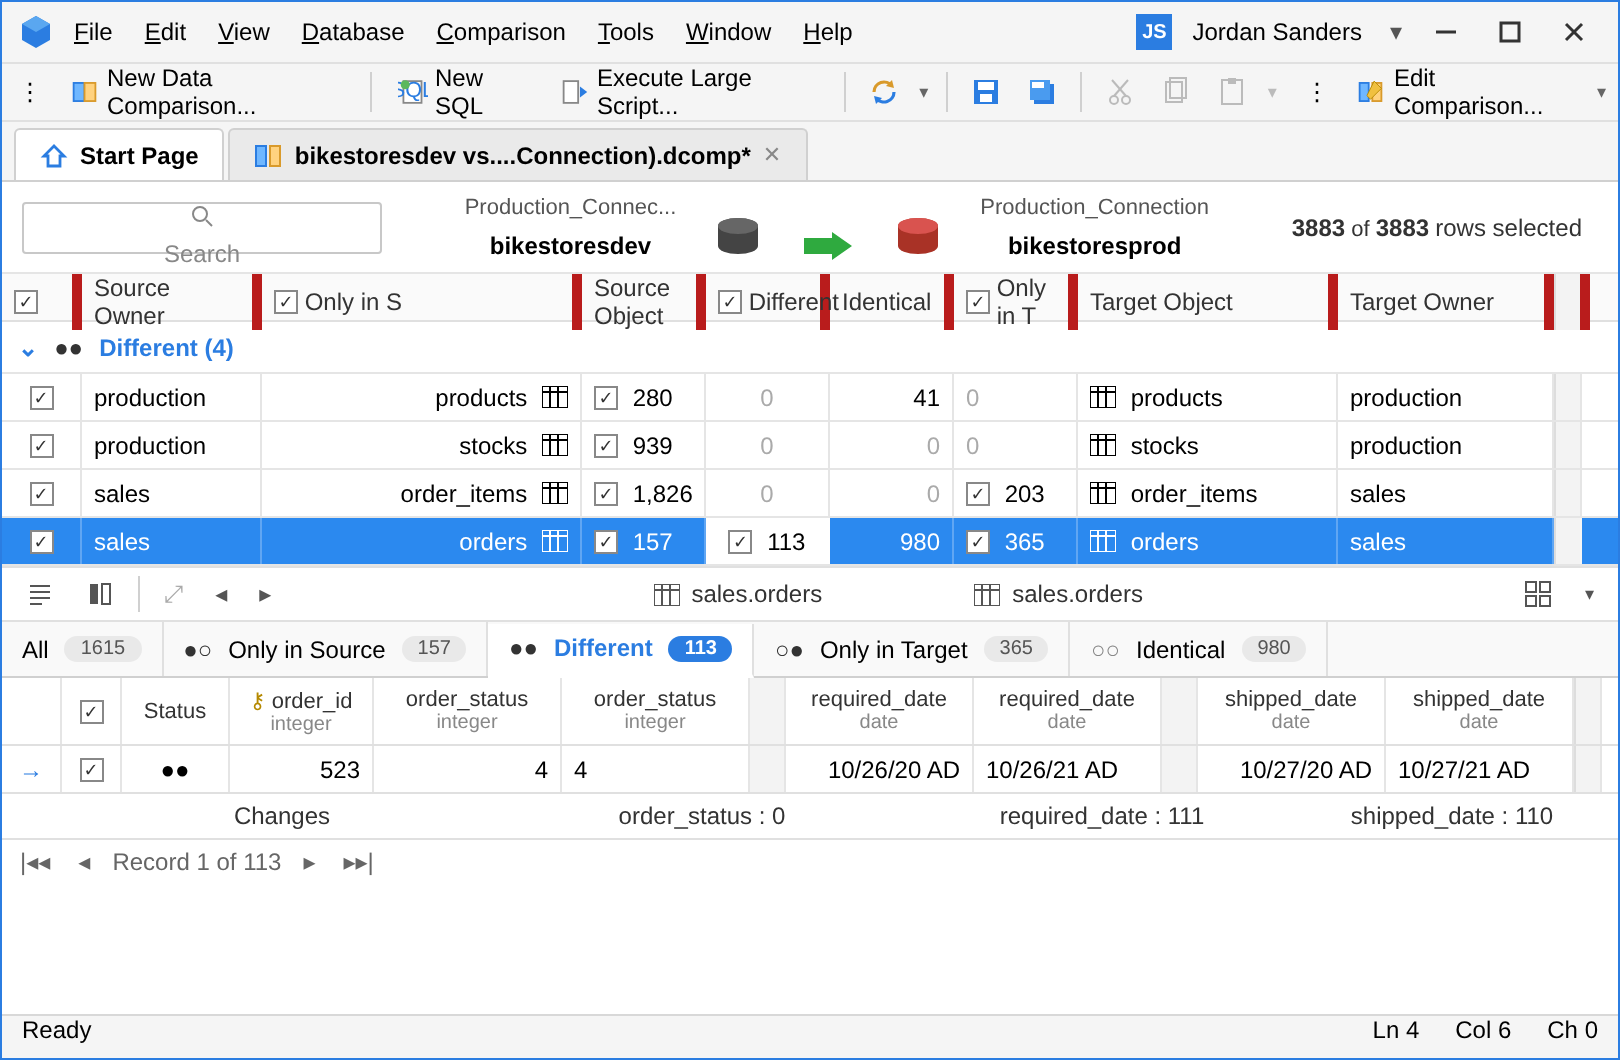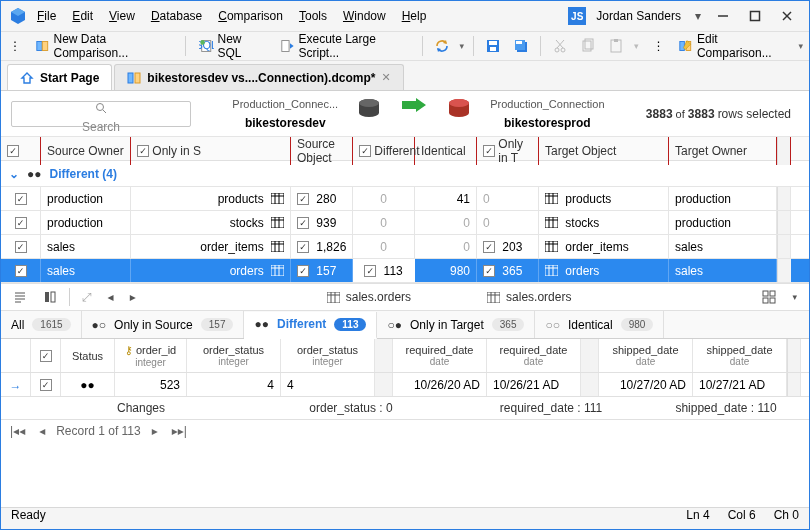--- a/index.html
+++ b/index.html
@@ -22,31 +22,31 @@
 .tabs { height: 30px; background: #f5f5f5; border-bottom: 1px solid #d0d0d0; display: flex; align-items: flex-end; padding: 0 6px; gap: 2px; }
 .tabs .tab { height: 26px; padding: 0 12px; display: flex; align-items: center; gap: 6px; border: 1px solid #d0d0d0; border-bottom: none; background: #eaeaea; border-radius: 3px 3px 0 0; }
 .tabs .tab.active { background: #fff; }
 .tabs .tab .close { color: #888; font-size: 11px; }
 .tabs .tab.active .home { color: #2b7de1; }
 .tabs .tab svg { width: 14px; height: 14px; }
 .content { flex: 1; display: flex; flex-direction: column; background: #fff; overflow: hidden; }
 .dbheader { height: 46px; display: flex; align-items: center; padding: 0 10px; border-bottom: 1px solid #e5e5e5; }
 .search { width: 180px; height: 26px; border: 1px solid #c8c8c8; border-radius: 2px; display: flex; align-items: center; padding: 0 6px; color: #888; gap: 6px; flex-direction: column; }
 .search .x { color: #c0392b; margin-left: auto; }
-.dbblock { flex: 1; display: flex; align-items: flex-start; justify-content: center; gap: 18px; }
+.dbblock { flex: 1; display: flex; align-items: flex-end; justify-content: center; gap: 18px; }
 .dblabel { text-align: center; }
 .dblabel .top { color: #555; font-size: 11px; }
 .dblabel .bot { font-weight: 700; font-size: 12px; margin-top: 6px; }
 .dbicon { width: 26px; height: 22px; }
 .arrow { width: 28px; height: 14px; }
 .selinfo { text-align: right; padding-right: 8px; color: #333; font-size: 11px; }
 .selinfo b { font-weight: 700; }
 .colheads, .grid-row { display: grid; grid-template-columns: 40px 90px 160px 62px 62px 62px 62px 130px 108px 14px; height: 24px; align-items: center; }
 .colheads { background: #fafafa; border-bottom: 1px solid #e0e0e0; }
-.colheads .ch { padding: 0 6px; border-right: 1px solid #b91c1c; height: 100%; display: flex; align-items: center; color: #333; }
+.colheads .ch { padding: 0 6px; border-right: 5px solid #b91c1c; height: 100%; display: flex; align-items: center; color: #333; }
 .grouprow { height: 26px; display: flex; align-items: center; gap: 8px; padding-left: 8px; color: #2b7de1; font-weight: 700; border-bottom: 1px solid #e5e5e5; }
 .grouprow .dots { color: #333; font-weight: normal; }
 .grouprow .chev { color: #2b7de1; }
 .grid-row { border-bottom: 1px solid #e5e5e5; }
 .grid-row .cell { padding: 0 6px; border-right: 1px solid #e5e5e5; height: 100%; display: flex; align-items: center; gap: 4px; }
 .grid-row .cell.right { justify-content: flex-end; }
 .grid-row .cell.center { justify-content: center; }
 .grid-row.selected { background: #2b89ef; color: #fff; }
 .grid-row.selected .cell { border-right-color: rgba(255,255,255,0.25); }
 .grid-row.selected .cell.white { background: #fff; color: #000; }

